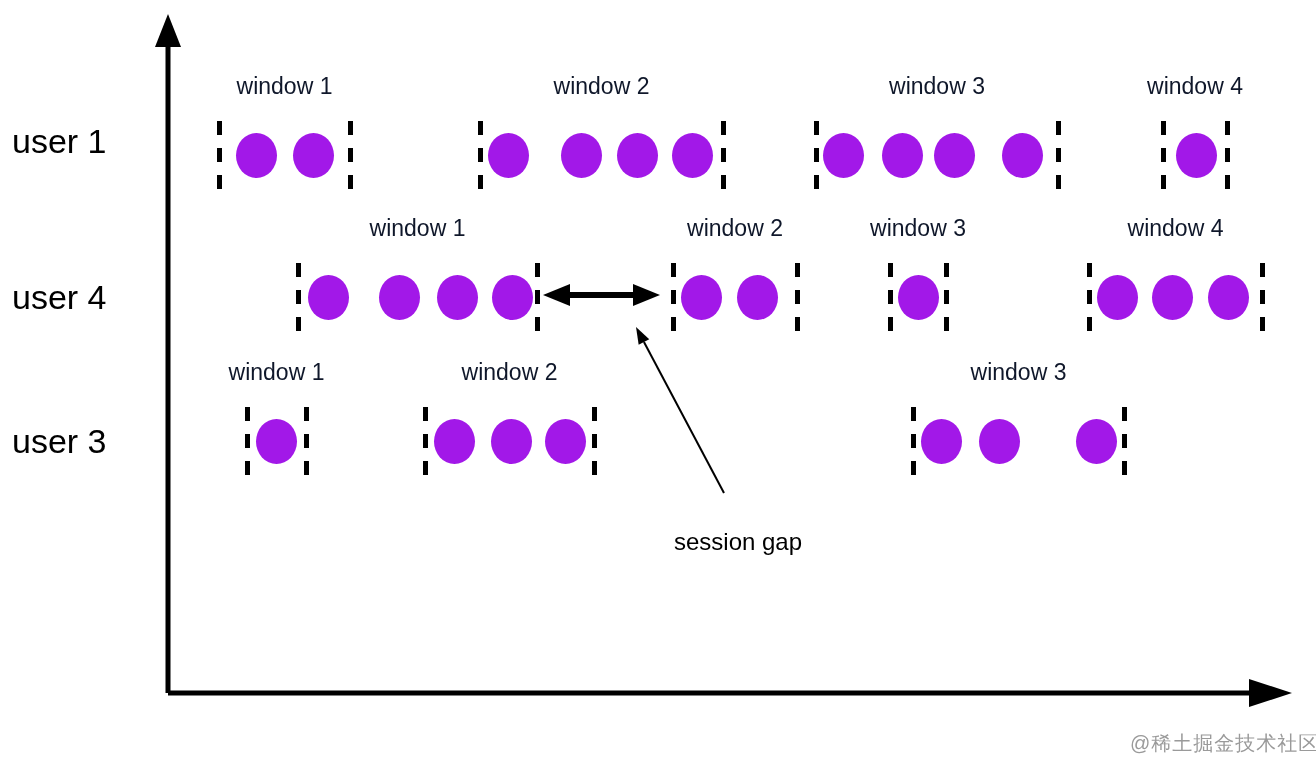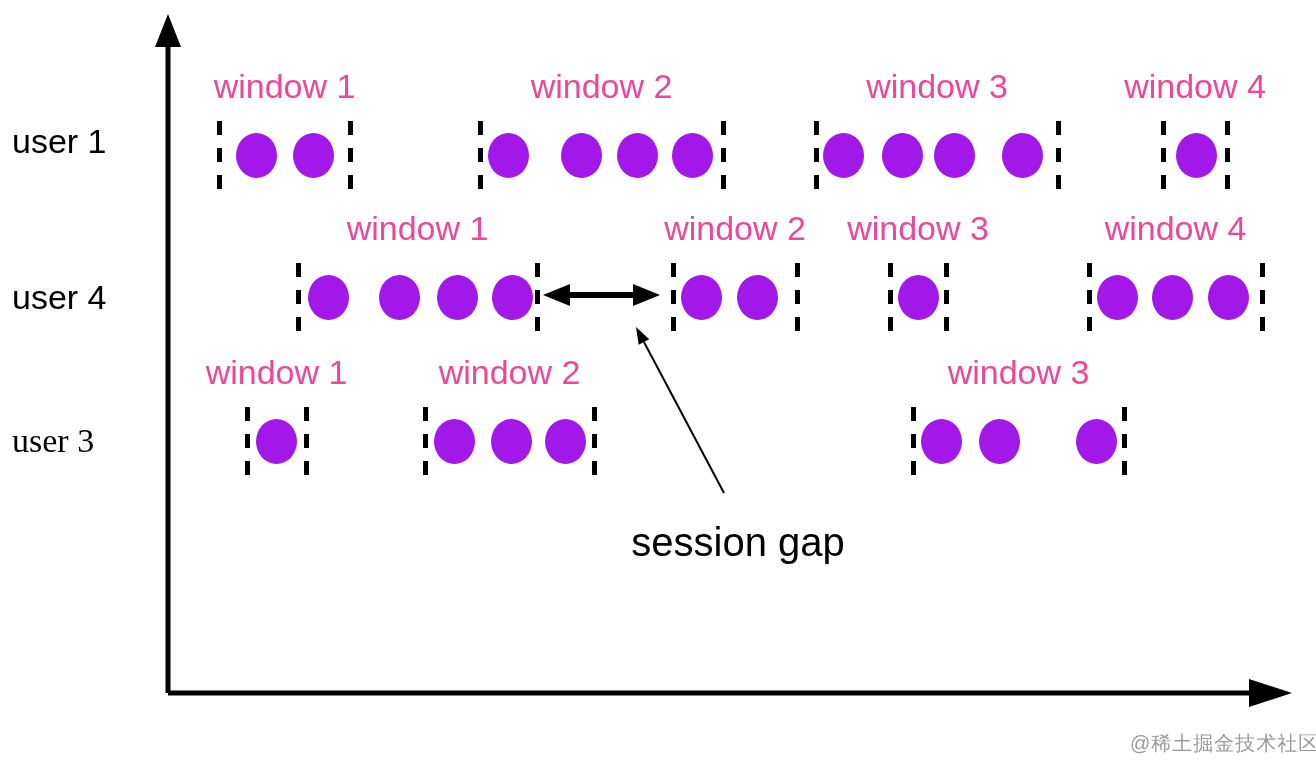--- a/index.html
+++ b/index.html
@@ -4,33 +4,33 @@
 <style>
   html,body{margin:0;padding:0;background:#fff;}
   #stage{
     position:relative;width:1316px;height:774px;background:#fff;overflow:hidden;
     font-family:"Liberation Sans", sans-serif;color:#000;
   }
   .user-label{
     position:absolute;left:12px;font-size:34px;line-height:34px;white-space:nowrap;color:#000;
   }
   .window-label{
-    position:absolute;transform:translateX(-50%);font-size:34px;line-height:34px;
-    white-space:nowrap;color:#ec4899;
+    position:absolute;transform:translateX(-50%);font-size:23px;line-height:34px;
+    white-space:nowrap;color:#0f172a;
   }
   .boundary{
     position:absolute;width:5px;height:68px;
     background:repeating-linear-gradient(to bottom,#000 0 14px,transparent 14px 27px);
   }
   .dot{
     position:absolute;width:41px;height:45px;border-radius:50%;
   }
   #arrow-layer{position:absolute;left:0;top:0;z-index:3;}
   .gap-text{
-    position:absolute;transform:translateX(-50%);font-size:40px;line-height:36px;
+    position:absolute;transform:translateX(-50%);font-size:24px;line-height:36px;
     white-space:nowrap;color:#000;z-index:4;
   }
   .time-label{
     position:absolute;transform:translateX(-50%);font-size:46px;line-height:52px;
     white-space:nowrap;color:#000;z-index:2;
   }
   .watermark{
     position:absolute;font-size:20px;line-height:26px;white-space:nowrap;
     color:#9a9a9a;z-index:1;letter-spacing:1px;
   }
@@ -95,21 +95,21 @@
     <div class="window-label" style="left: 918px; top: 211px;">window 3</div>
     <div class="boundary" style="left: 888px; top: 263px;"></div>
     <div class="boundary" style="left: 944px; top: 263px;"></div>
     <div class="dot" style="left: 898px; top: 275px; background: rgb(162, 24, 232);"></div>
     <div class="window-label" style="left: 1175.5px; top: 211px;">window 4</div>
     <div class="boundary" style="left: 1087px; top: 263px;"></div>
     <div class="boundary" style="left: 1260px; top: 263px;"></div>
     <div class="dot" style="left: 1097px; top: 275px; background: rgb(162, 24, 232);"></div>
     <div class="dot" style="left: 1152px; top: 275px; background: rgb(162, 24, 232);"></div>
     <div class="dot" style="left: 1208px; top: 275px; background: rgb(162, 24, 232);"></div>
-    <div class="user-label" style="top: 424px; font-family: Liberation Serif, serif;">user 3</div>
+    <div class="user-label" style="top: 424px;">user 3</div>
     <div class="window-label" style="left: 276.5px; top: 355px;">window 1</div>
     <div class="boundary" style="left: 245px; top: 407px;"></div>
     <div class="boundary" style="left: 304px; top: 407px;"></div>
     <div class="dot" style="left: 256px; top: 419px; background: rgb(162, 24, 232);"></div>
     <div class="window-label" style="left: 509.5px; top: 355px;">window 2</div>
     <div class="boundary" style="left: 423px; top: 407px;"></div>
     <div class="boundary" style="left: 592px; top: 407px;"></div>
     <div class="dot" style="left: 434px; top: 419px; background: rgb(162, 24, 232);"></div>
     <div class="dot" style="left: 491px; top: 419px; background: rgb(162, 24, 232);"></div>
     <div class="dot" style="left: 545px; top: 419px; background: rgb(162, 24, 232);"></div>

